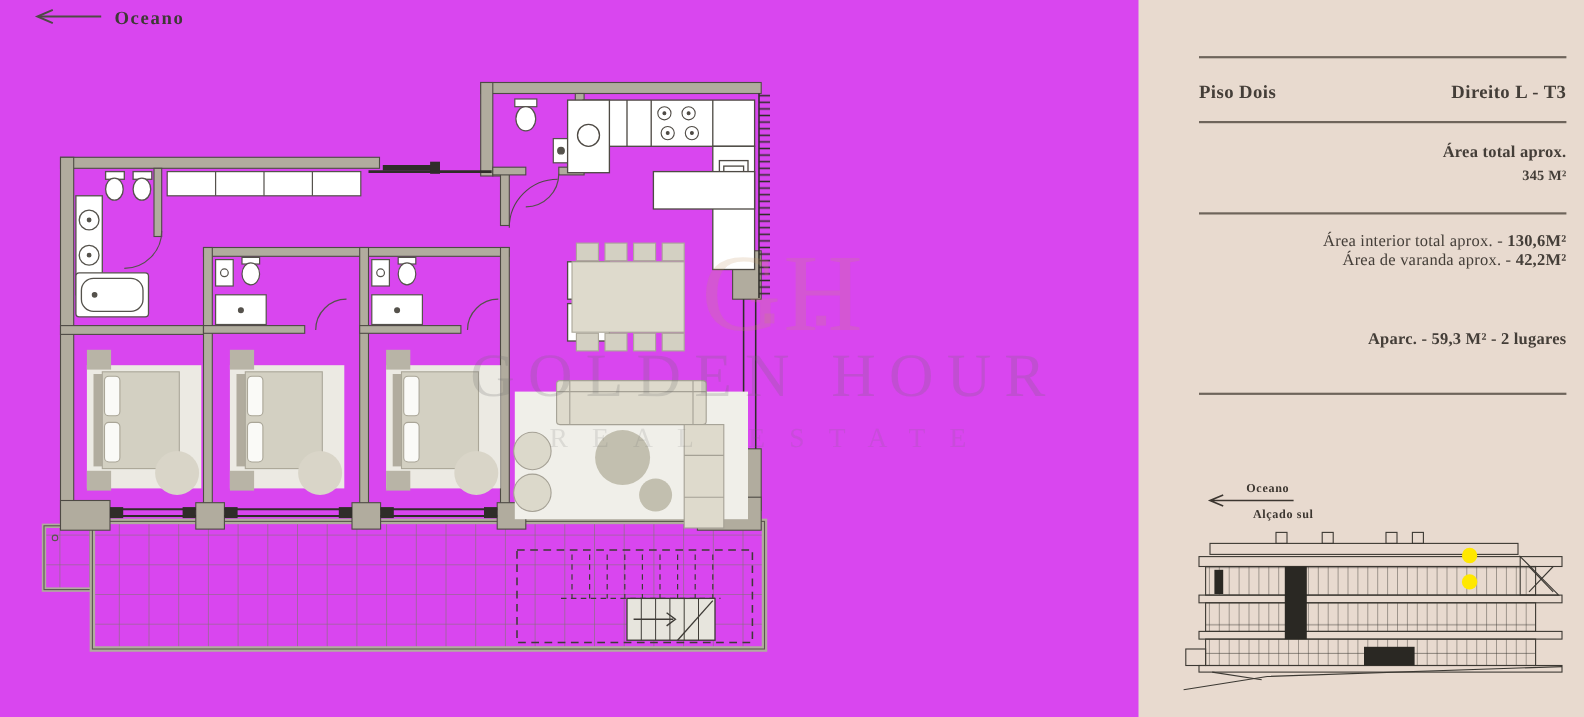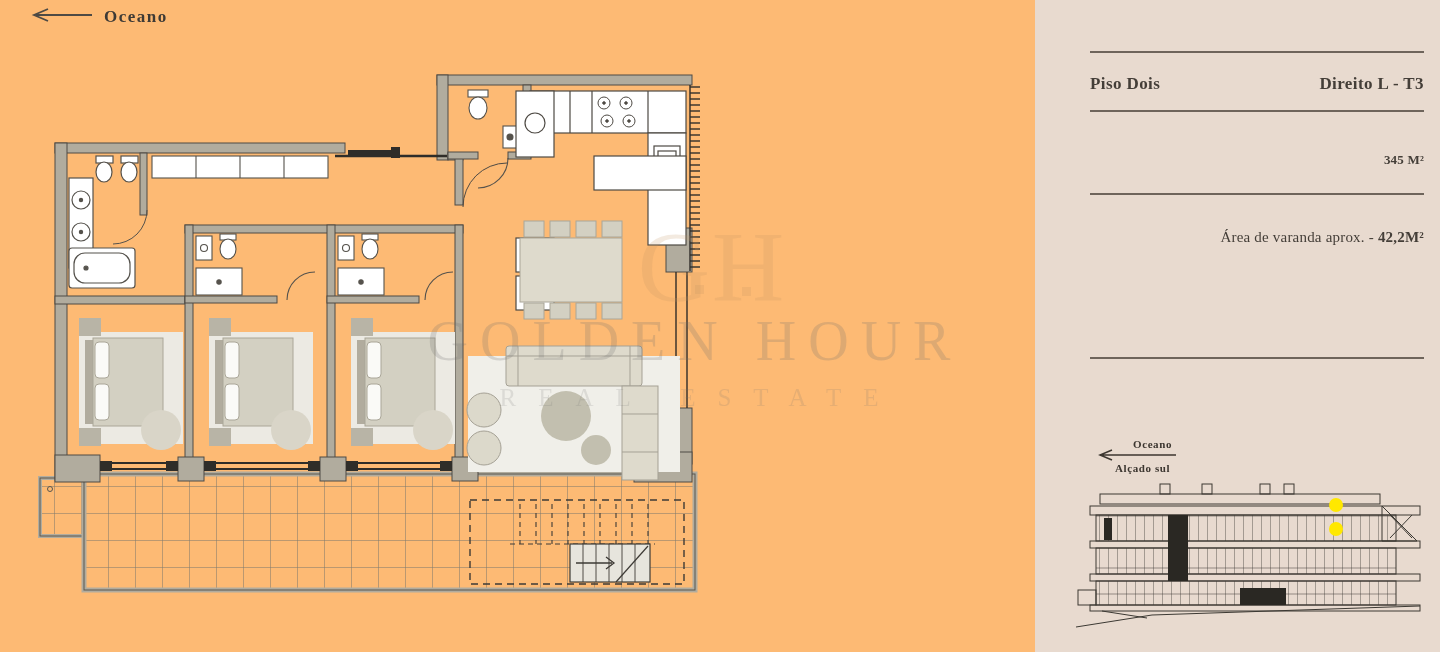--- a/index.html
+++ b/index.html
@@ -1,16 +1,16 @@
 <!DOCTYPE html>
 <html><head>
 <meta charset="utf-8">
 <style>
   html,body{margin:0;padding:0;background:#fff;}
-  .page{position:relative;width:1440px;height:652px;background:#fdba74;overflow:hidden;
+  .page{position:relative;width:1440px;height:652px;background:#d946ef;overflow:hidden;
         font-family:"Liberation Serif",serif;color:#443e38;}
   
   .sidebar{position:absolute;left:1035px;top:0;width:426px;height:652px;background:#e8dacf;}
   .rule{position:absolute;left:55px;right:37px;height:1.5px;background:#6e645b;}
   .hdr-row{position:absolute;left:55px;right:37px;top:74px;display:flex;justify-content:space-between;
            font-size:17px;font-weight:600;letter-spacing:.4px;}
   .r-line{position:absolute;left:55px;right:37px;text-align:right;font-size:15px;letter-spacing:.2px;}
   .r-line b{font-size:15px;}
   .total-label{top:131px;font-weight:600;}
   .total-value{top:152px;font-size:13px;font-weight:700;}
@@ -279,36 +279,43 @@
   <div class="sidebar">
     <div class="rule" style="top:51px"></div>
 
     <div class="hdr-row">
       <span>Piso Dois</span>
       <span>Direito L - T3</span>
     </div>
 
     <div class="rule" style="top:110px"></div>
 
+    <div class="r-line total-label">Área total aprox.</div>
     <div class="r-line total-value">345 M²</div>
 
     <div class="rule" style="top:193px"></div>
 
+    <div class="r-line" style="top:212px">
+      <span>Área interior total aprox.</span><span class="sep"> - </span><b>130,6M²</b>
+    </div>
     <div class="r-line" style="top:229px">
       <span>Área de varanda aprox.</span><span class="sep"> - </span><b>42,2M²</b>
     </div>
 
+    <div class="r-line" style="top:301px;font-weight:700;">
+      <span>Aparc.</span><span class="sep"> - </span><b>59,3 M²</b><span class="sep"> - </span><b>2 lugares</b>
+    </div>
 
     <div class="rule" style="top:357px"></div>
 
     <span class="compass-label" style="left:98px;top:438px">Oceano</span>
     <svg class="arrow-svg" width="90" height="14" viewBox="0 0 90 14">
       <path d="M86 7 H12 M22 2 L10 7 L22 12" fill="none" stroke="#3c3630" stroke-width="1.5"></path>
     </svg>
-    <span class="compass-label" style="left:80px;top:462px">Alçado sul</span>
+    <span class="compass-label" style="left:104px;top:462px">Alçado sul</span>
 
     <svg class="elev" width="360" height="150" viewBox="0 0 360 150">
       <defs>
         <pattern id="mull" width="9" height="26" patternUnits="userSpaceOnUse">
           <path d="M0 0 V26" stroke="#3c3933" stroke-width="0.8"></path>
           <path d="M0 12 H9" stroke="#3c3933" stroke-width="0.5"></path>
         </pattern>
       </defs>
       <g fill="none" stroke="#3c3933" stroke-width="1">
         <rect x="88" y="6" width="10" height="10"></rect>

